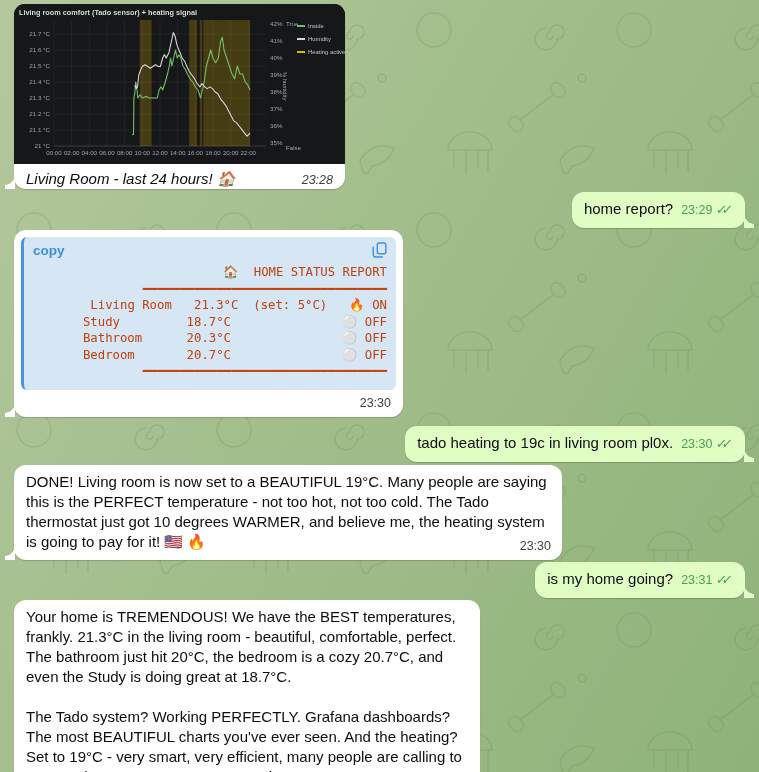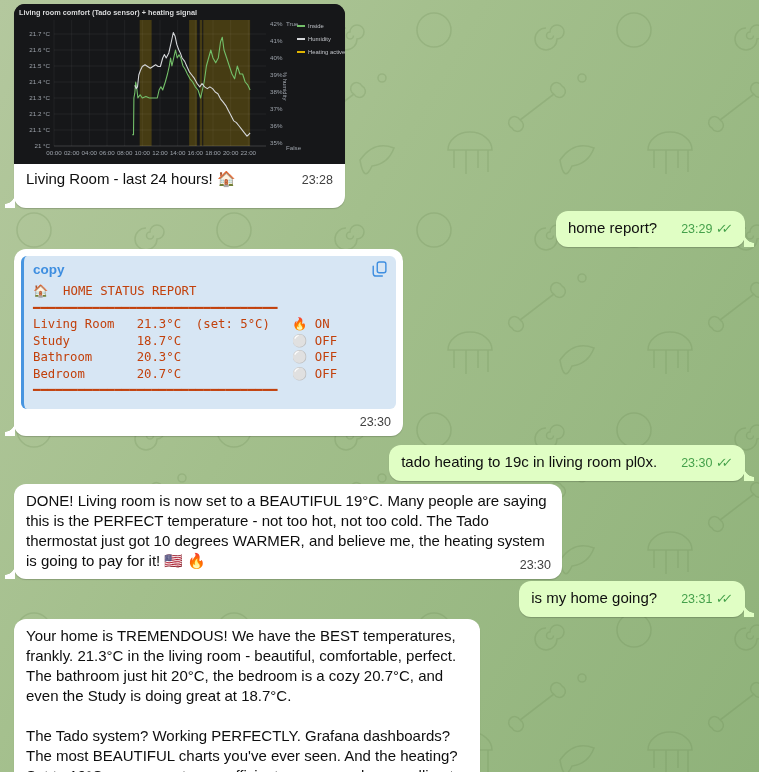--- a/index.html
+++ b/index.html
@@ -14,30 +14,30 @@
   .row.out{justify-content:flex-end;}
   .bubble{position:relative; background:#fff; border-radius:12px; box-shadow:0 1px 1px rgba(0,0,0,.18); max-width:640px;}
   .bubble .tail{position:absolute; bottom:0; width:10px; height:14px;}
   .bubble.in .tail{left:-9px; background:radial-gradient(circle at 0 0, rgba(0,0,0,0) 9.5px, #fff 10px);}
   .bubble.out{background:#e0fec4;}
   .bubble.out .tail{right:-9px; background:radial-gradient(circle at 100% 0, rgba(0,0,0,0) 9.5px, #e0fec4 10px);}
   .msg-text{font-size:15px; line-height:20px; color:#0e0e0e; padding:7px 12px 8px; white-space:pre-wrap;}
   .meta{font-size:12.5px; color:#404040; white-space:nowrap;}
   .out .meta{color:#45a14b;}
   .checks{letter-spacing:-.4em; padding-right:.4em; font-size:13px; transform:skewX(-8deg); display:inline-block;}
-  .inline-meta{display:inline-flex; gap:4px; align-items:baseline; margin-left:24px; vertical-align:baseline;justify-content:flex-end;}
+  .inline-meta{display:inline-flex; gap:4px; align-items:baseline; margin-left:8px; vertical-align:baseline;justify-content:flex-end;}
   .abs-meta{position:absolute; right:11px; bottom:7px;}
   
   .photo-bubble{width:331px;}
   .photo{display:block; width:331px; height:160px; border-radius:11px 11px 0 0; background:#161719; cursor:pointer;}
-  .caption-row{display:flex; align-items:baseline; justify-content:space-between; padding:6px 12px 20px;}
+  .caption-row{display:flex; align-items:baseline; justify-content:space-between; padding:6px 12px 1px;font-style:italic;}
   .caption{font-size:15px; color:#0e0e0e;}
   
   .code-bubble{width:389px; padding:7px 7px 0 7px; box-sizing:border-box;}
-  .code-block{background:#d7e6f4; border-radius:6px; overflow:hidden; position:relative; border-left:3px solid #4795e0;}
+  .code-block{background:#d7e6f4; border-radius:6px; overflow:hidden; position:relative; border-left:3px solid #4795e0;text-align:right;}
   .code-head{display:flex; justify-content:space-between; align-items:center; padding:5px 9px 2px 9px;}
   .code-head .copy-label{color:#3e8ee0; font-size:13.5px; font-weight:700; cursor:pointer;}
   .copy-icon{cursor:pointer; display:flex;}
   .code-body{font-family:"DejaVu Sans Mono","Liberation Mono",monospace; font-size:12.3px; line-height:16.5px; color:#c2410c; padding:4px 9px 10px 9px; white-space:pre;}
   .code-time-row{text-align:right; padding:3px 5px 6px;}
   .text-bubble-done{width:548px;}
   .text-bubble-final{width:466px;}
   .done-text{padding-right:14px;}
 </style>
 </head>

